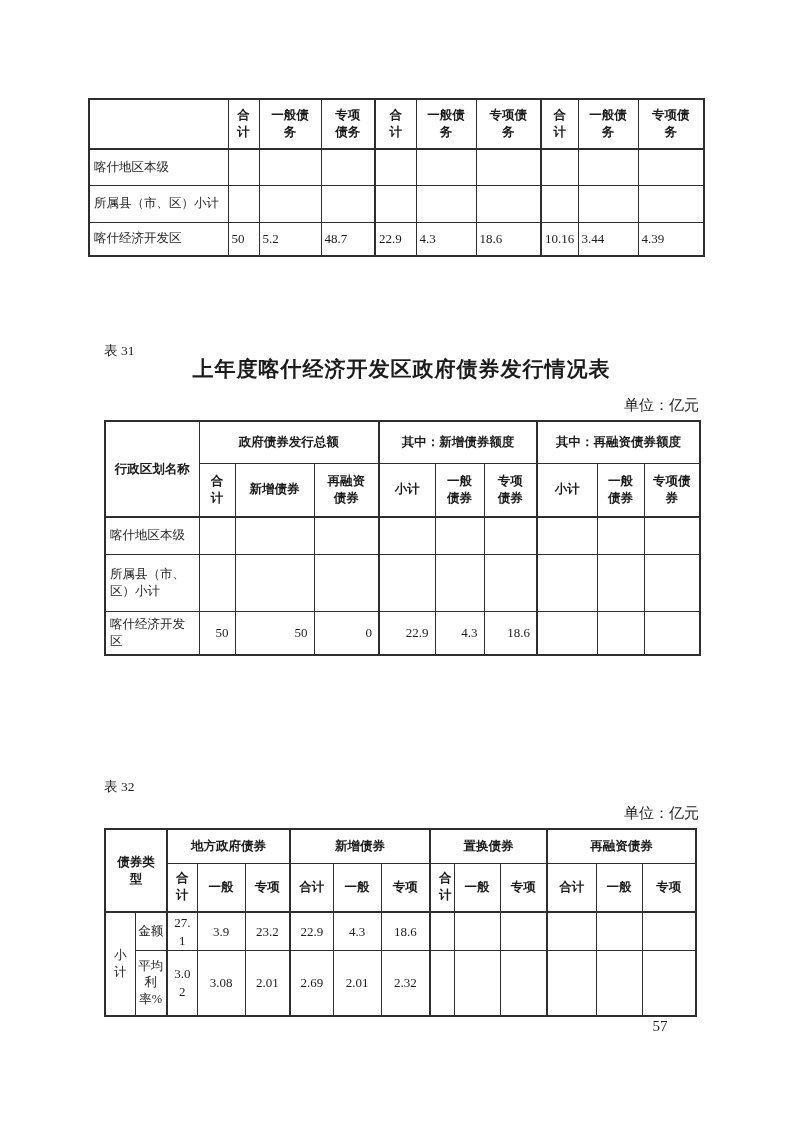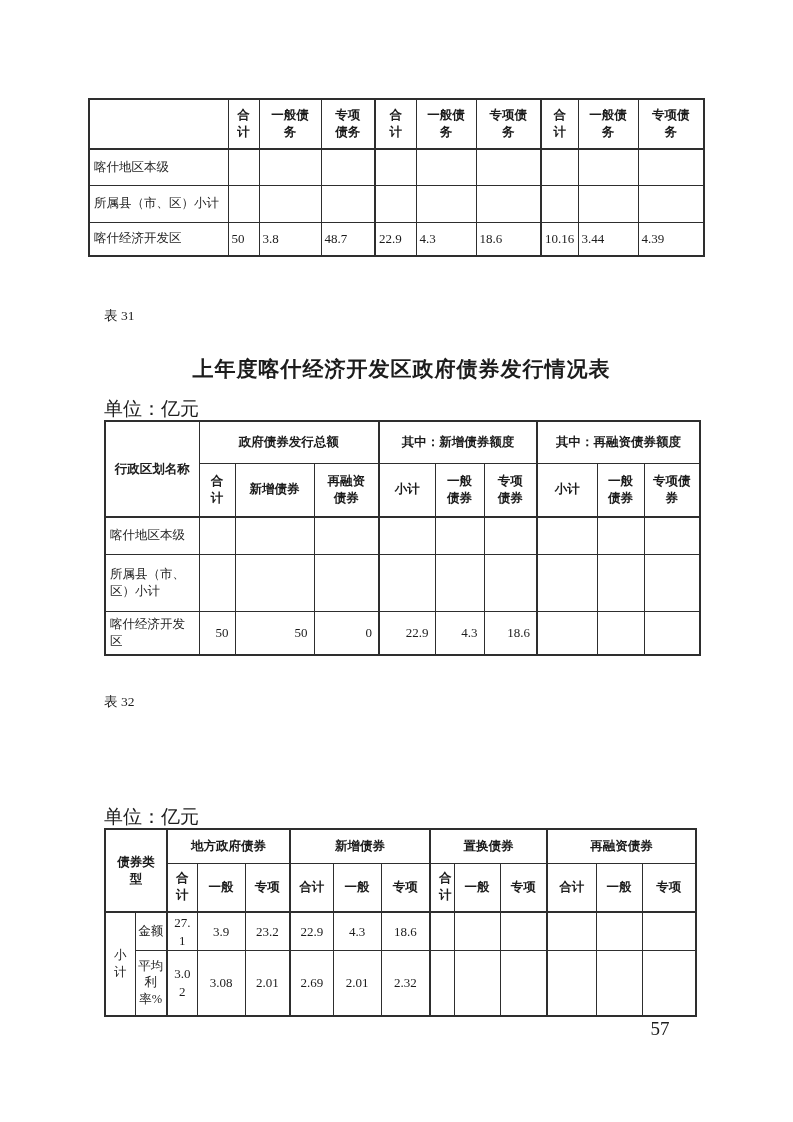--- a/index.html
+++ b/index.html
@@ -31,22 +31,22 @@
   .tbl td.num-l { text-align:left; padding-left:3px; font-size:13px; }
   .tbl td.num-r { text-align:right; padding-right:6px; font-size:13px; }
   .tbl td.num-c { text-align:center; font-size:13px; }
 
   .tbl-tag { position:absolute; font-size:13.5px; }
   .tbl-title {
     position:absolute; left:104px; width:595px; text-align:center;
     font-family:"Liberation Sans","DejaVu Sans",sans-serif;
     font-weight:bold; font-size:21px; letter-spacing:1px;
   }
-  .tbl-unit { position:absolute; left:104px; width:595px; font-size:19px; }
-  .page-num { position:absolute; left:640px; top:1018px; width:40px; text-align:center; font-size:19px; }
+  .tbl-unit { position:absolute; left:104px; width:595px; text-align:right; font-size:15px; }
+  .page-num { position:absolute; left:640px; top:1018px; width:40px; text-align:center; font-size:15px; }
 </style>
 </head>
 <body>
 
 <div class="page">
 
   <table class="tbl" style="left:88px; top:98px; width:615px;">
     <colgroup>
       <col style="width:139px">
         <col style="width:31px">
@@ -92,33 +92,33 @@
         <td class="num-l gl"></td>
         <td class="num-l"></td>
         <td class="num-l"></td>
         <td class="num-l gl"></td>
         <td class="num-l"></td>
         <td class="num-l"></td>
       </tr>
       <tr style="height:34px">
         <td class="lbl">喀什经济开发区</td>
         <td class="num-l">50</td>
-        <td class="num-l">3.8</td>
+        <td class="num-l">5.2</td>
         <td class="num-l">48.7</td>
         <td class="num-l gl">22.9</td>
         <td class="num-l">4.3</td>
         <td class="num-l">18.6</td>
         <td class="num-l gl">10.16</td>
         <td class="num-l">3.44</td>
         <td class="num-l">4.39</td>
       </tr>
     </tbody>
   </table>
 
-  <div class="tbl-tag" style="left:104px; top:307px;">表 31</div>
+  <div class="tbl-tag" style="left:104px; top:342px;">表 31</div>
   <div class="tbl-title" style="top:355px;">上年度喀什经济开发区政府债券发行情况表</div>
   <div class="tbl-unit" style="top:396px;">单位：亿元</div>
 
   <table class="tbl" style="left:104px; top:420px; width:595px;">
     <colgroup>
       <col style="width:94px">
         <col style="width:36px">
         <col style="width:79px">
         <col style="width:65px">
       <col style="width:56px">
@@ -178,21 +178,21 @@
         <td class="num-r gl">22.9</td>
         <td class="num-r">4.3</td>
         <td class="num-r">18.6</td>
         <td class="num-r gl"></td>
         <td class="num-r"></td>
         <td class="num-r"></td>
       </tr>
     </tbody>
   </table>
 
-  <div class="tbl-tag" style="left:104px; top:693px;">表 32</div>
+  <div class="tbl-tag" style="left:104px; top:778px;">表 32</div>
   <div class="tbl-unit" style="top:804px;">单位：亿元</div>
 
   <table class="tbl" style="left:104px; top:828px; width:591px;">
     <colgroup>
       <col style="width:30px">
         <col style="width:32px">
       <col style="width:30px">
         <col style="width:48px">
         <col style="width:45px">
       <col style="width:43px">

